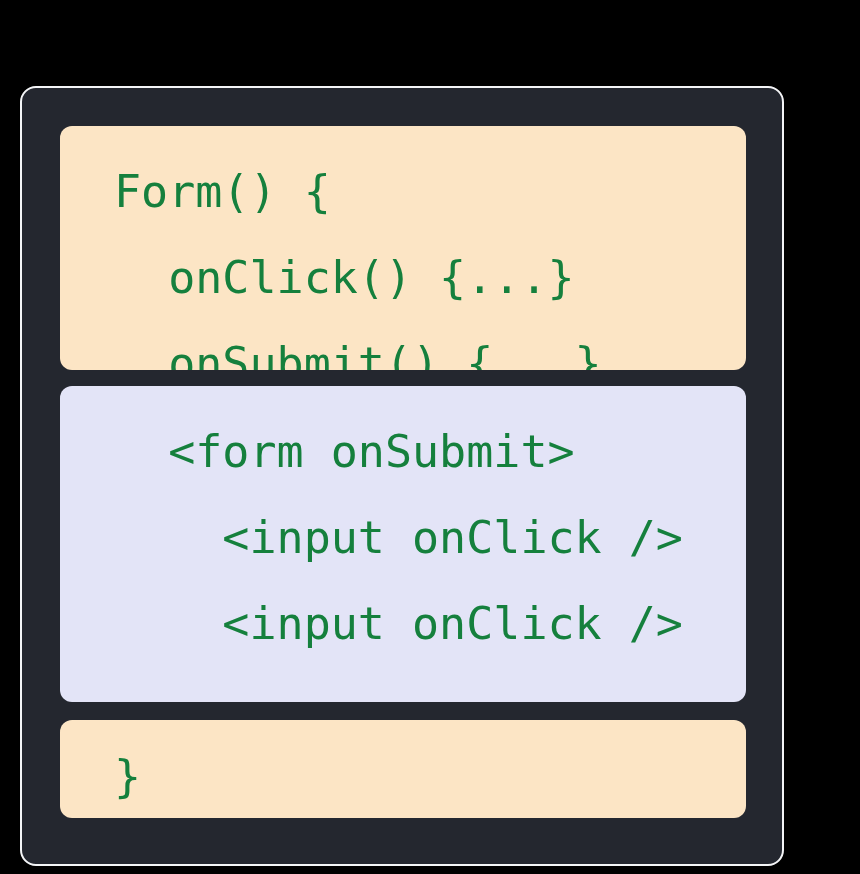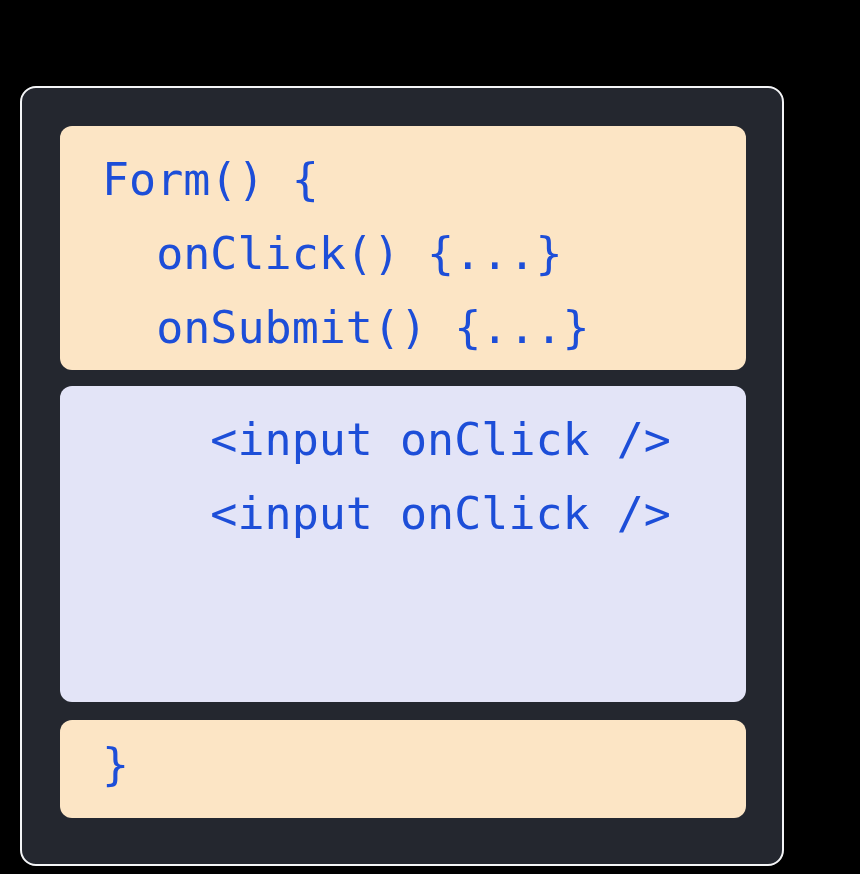--- a/index.html
+++ b/index.html
@@ -65,24 +65,24 @@
   .code-lines {
     margin: 0;
     padding: 0;
     list-style: none;
   }
 
   .code-line {
     font-family: "DejaVu Sans Mono", "Liberation Mono", monospace;
     font-size: 45px;
     line-height: 74px;
-    color: #1d4ed8;
+    color: #15803d;
     white-space: pre;
     letter-spacing: 0;
-    margin: 0;
+    margin: 12px;
   }
 
   
   #block-component-head .code-lines {
     padding: 17px 0 0 42px;
   }
   
   #block-markup .code-lines {
     padding: 17px 0 0 42px;
   }
@@ -101,20 +101,21 @@
     <div class="block block-peach" id="block-component-head">
       <ul class="code-lines">
         <li class="code-line">Form() {</li>
         <li class="code-line">  onClick() {...}</li>
         <li class="code-line">  onSubmit() {...}</li>
       </ul>
     </div>
 
     <div class="block block-lav" id="block-markup">
       <ul class="code-lines">
+        <li class="code-line">  &lt;form onSubmit&gt;</li>
         <li class="code-line">    &lt;input onClick /&gt;</li>
         <li class="code-line">    &lt;input onClick /&gt;</li>
       </ul>
     </div>
 
     <div class="block block-peach" id="block-component-tail">
       <ul class="code-lines">
         <li class="code-line">}</li>
       </ul>
     </div>

